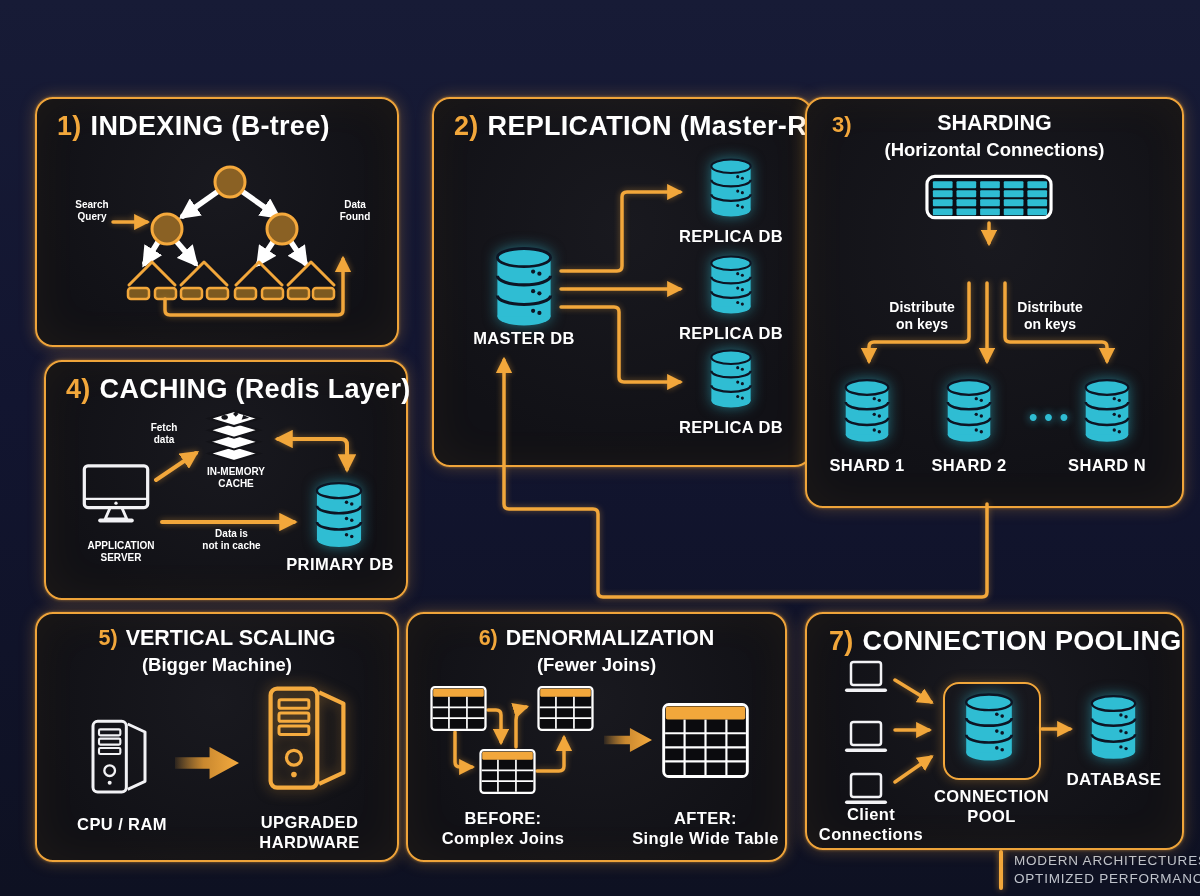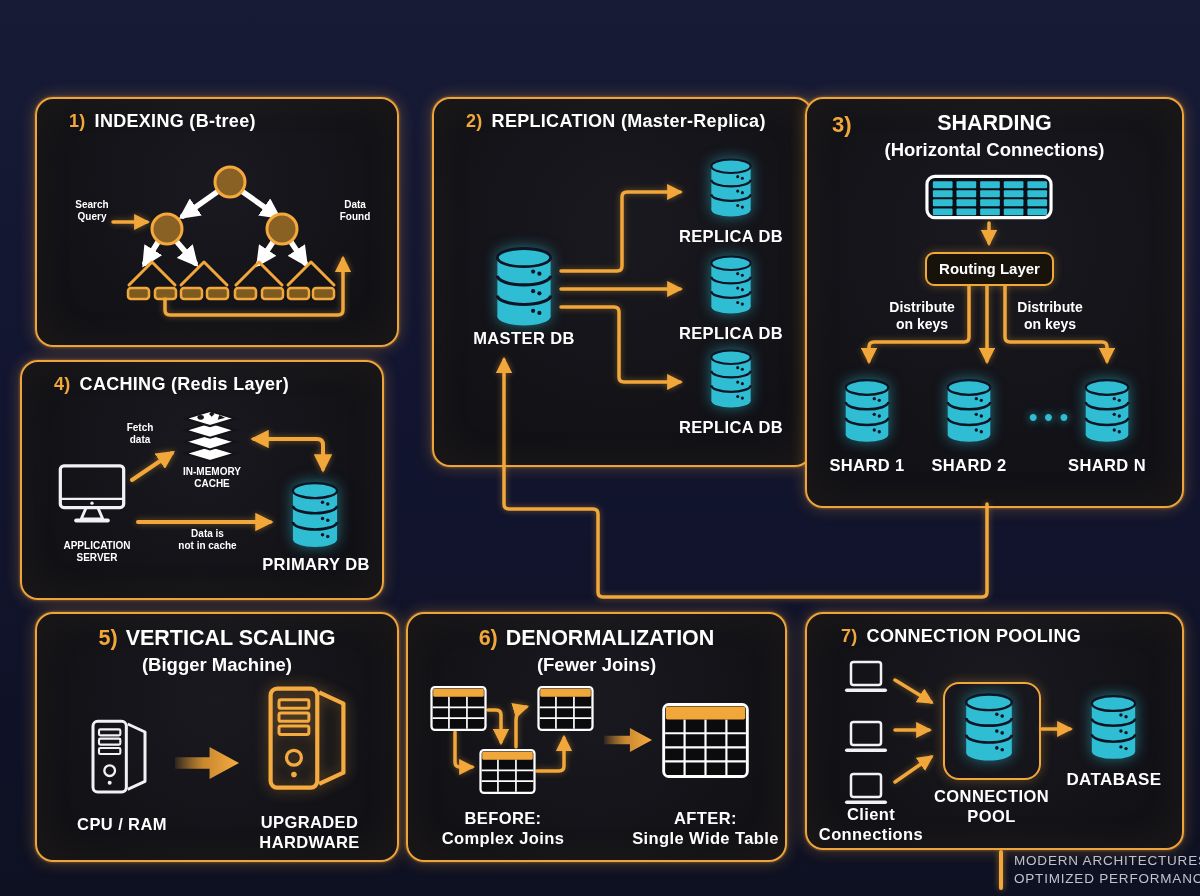--- a/index.html
+++ b/index.html
@@ -5,21 +5,21 @@
   html,body{margin:0;padding:0;background:#0d1020;}
   .stage{position:relative;width:1200px;height:896px;background:linear-gradient(180deg,#171b36 0%,#121530 45%,#0e1122 100%);
          font-family:"Liberation Sans","DejaVu Sans",sans-serif;overflow:hidden;color:#fff;}
   .page-title{position:absolute;left:38px;top:24px;width:1140px;font-size:42px;font-weight:800;
               letter-spacing:1.5px;color:#ffffff;text-shadow:0 2px 3px rgba(0,0,0,.6);white-space:nowrap;}
   .panel{position:absolute;background:radial-gradient(circle at 50% 35%,#19191f 0%,#111116 75%);
          border:2.5px solid #efa43a;border-radius:18px;
          box-shadow:0 0 16px rgba(239,164,58,.30),0 0 3px rgba(239,164,58,.55),inset 0 0 46px rgba(239,164,58,.06);
          z-index:1;}
   .art{position:absolute;left:0;top:0;width:100%;height:100%;}
-  .hdr{position:absolute;left:20px;top:12px;font-size:18px;font-weight:800;letter-spacing:.3px;white-space:nowrap;margin-left:12px;}
+  .hdr{position:absolute;left:20px;top:12px;font-size:27px;font-weight:800;letter-spacing:.3px;white-space:nowrap;}
   .hdr .num{color:#f2a73b;margin-right:9px;}
   .hdr-center{position:absolute;left:0;right:0;top:12px;text-align:center;font-size:21.5px;font-weight:800;}
   .hdr-sub{position:absolute;left:0;right:0;top:40px;text-align:center;font-size:18.5px;font-weight:800;}
   .corner-num{position:absolute;left:25px;top:13px;font-size:22px;font-weight:800;color:#f2a73b;}
   .lbl{position:absolute;color:#fff;font-weight:700;font-size:10px;line-height:1.22;text-align:center;white-space:pre-line;}
   .lbl-lg{font-size:16.5px;letter-spacing:.4px;}
   .routing-box{position:absolute;left:118px;top:153px;width:125px;height:30px;border:2.5px solid #f2a73b;border-radius:9px;
                background:#17120a;color:#fff;font-weight:700;font-size:15px;text-align:center;line-height:29px;
                box-shadow:0 0 10px rgba(242,167,59,.35);}
   .pool-box{position:absolute;left:136px;top:68px;width:94px;height:94px;border:2.5px solid #f2a73b;border-radius:16px;
@@ -232,32 +232,31 @@
       <path class="oline" d="M162,184 V238 Q162,243 157,243 H67 Q62,243 62,248 V262" marker-end="url(#ah)"></path>
       <path class="oline" d="M180,184 V262" marker-end="url(#ah)"></path>
       <path class="oline" d="M198,184 V238 Q198,243 203,243 H295 Q300,243 300,248 V262" marker-end="url(#ah)"></path>
       <use href="#sym-db" x="32" y="278" width="56" height="68" class="glow-cyan"></use>
       <use href="#sym-db" x="134" y="278" width="56" height="68" class="glow-cyan"></use>
       <use href="#sym-db" x="272" y="278" width="56" height="68" class="glow-cyan"></use>
     </svg>
     <div class="corner-num">3)</div>
     <div class="hdr-center">SHARDING</div>
     <div class="hdr-sub">(Horizontal Connections)</div>
-    <div class="routing-box">Routing Layer</div>
     <div class="lbl" style="left:68px;top:200px;width:94px;font-size:14px;">Distribute
 on keys</div>
     <div class="lbl" style="left:196px;top:200px;width:94px;font-size:14px;">Distribute
 on keys</div>
     <div class="ellipsis">•••</div>
     <div class="lbl lbl-lg" style="left:0px;top:356px;width:120px;">SHARD 1</div>
     <div class="lbl lbl-lg" style="left:102px;top:356px;width:120px;">SHARD 2</div>
     <div class="lbl lbl-lg" style="left:240px;top:356px;width:120px;">SHARD N</div>
   </section>
 
-  <section class="panel" style="left:20px;top:360px;width:360px;height:236px;">
+  <section class="panel" style="left:44px;top:360px;width:360px;height:236px;">
     <svg class="art" viewBox="0 0 360 236">
       <path class="oline" style="stroke-width:4" d="M110,118 L150,91" marker-end="url(#ah)"></path>
       <path class="oline" style="stroke-width:4" d="M232,77 H295 Q301,77 301,83 V107" marker-start="url(#ah)" marker-end="url(#ah)"></path>
       <path class="oline" style="stroke-width:4" d="M116,160 H248" marker-end="url(#ah)"></path>
       <use href="#sym-redis" x="158" y="46" width="60" height="56"></use>
       <use href="#sym-monitor" x="34" y="100" width="72" height="68" class="white-icon"></use>
       <use href="#sym-db" x="264" y="118" width="58" height="70" class="glow-cyan"></use>
     </svg>
     <div class="hdr">
       <span class="num">4)</span><span>CACHING</span>

